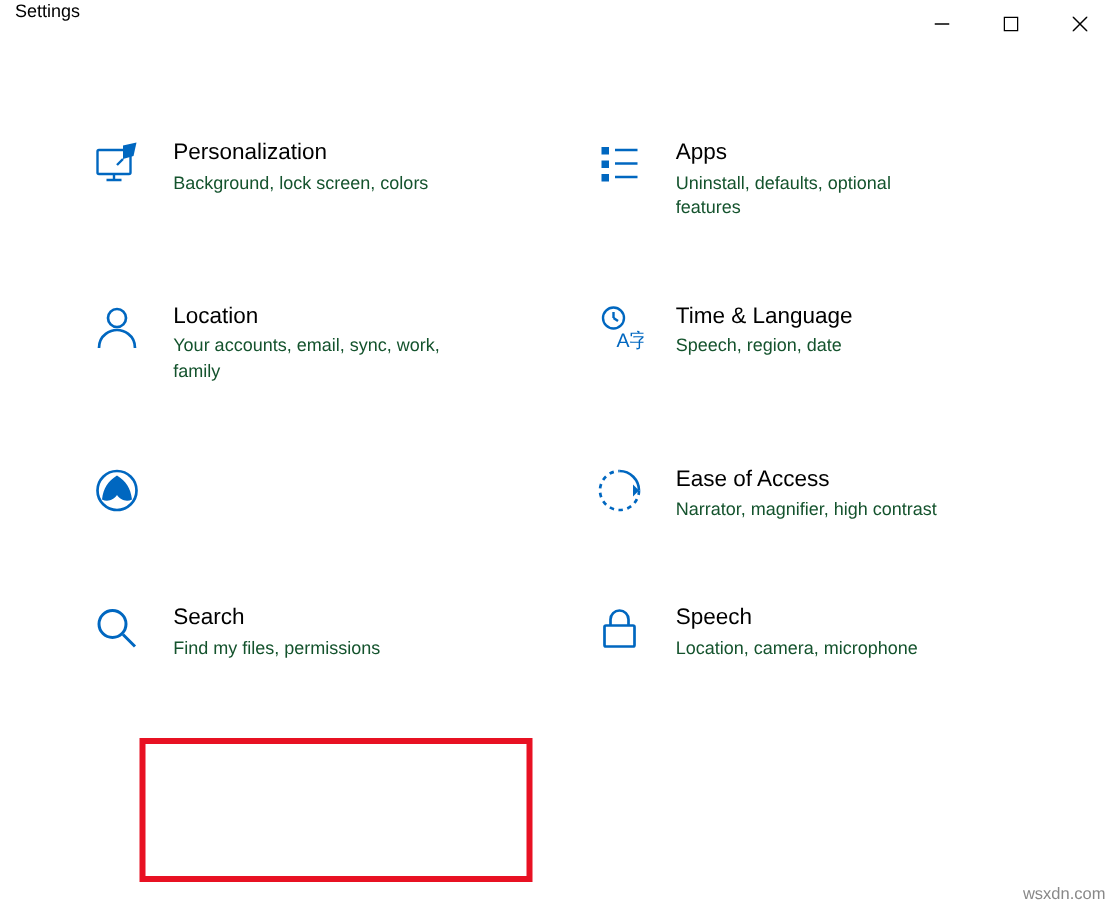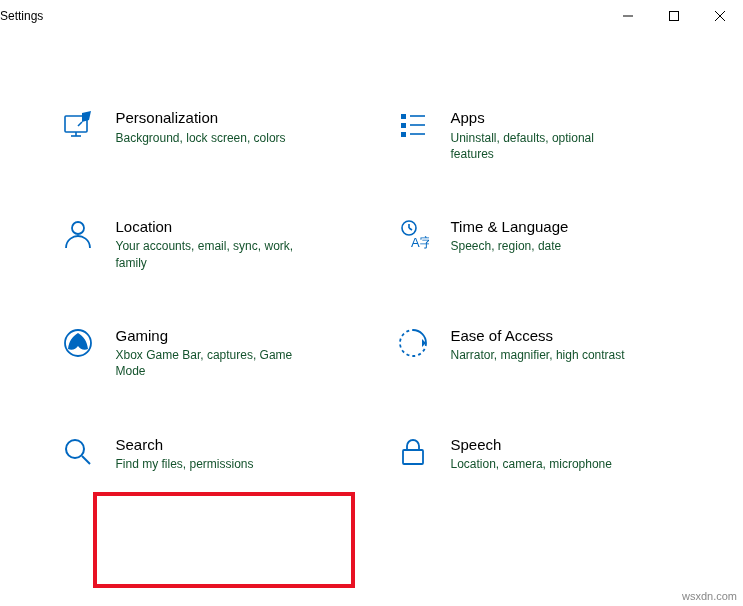--- a/index.html
+++ b/index.html
@@ -1,22 +1,22 @@
 <!DOCTYPE html>
 <html><head>
 <meta charset="utf-8">
 <style>
 * { margin: 0; padding: 0; box-sizing: border-box; font-family: "Segoe UI", Tahoma, sans-serif; }
 body { background: #fff; width: 743px; height: 606px; position: relative; overflow: hidden; }
-.titlebar { height: 32px; display: flex; align-items: center; justify-content: space-between; padding-left: 0; border-bottom: 1px solid rgba(0,0,0,0); gap: 42px; }
+.titlebar { height: 32px; display: flex; align-items: flex-start; justify-content: space-between; padding-left: 10px; border-bottom: 1px solid rgba(0,0,0,0); gap: 42px; }
 .titlebar .title { font-size: 12px; color: #000; }
 .win-controls { display: flex; height: 100%; }
 .win-btn { width: 46px; height: 32px; display: flex; align-items: center; justify-content: center; font-size: 10px; color: #000; }
 .win-btn svg { stroke: #000; fill: none; }
-.content { padding: 60px 0 0 0; display: grid; grid-template-columns: 1fr 1fr; column-gap: 30px; row-gap: 55px; width: 640px; margin: 16px auto; }
+.content { padding: 60px 0 0 0; display: grid; grid-template-columns: 1fr 1fr; column-gap: 30px; row-gap: 55px; width: 640px; margin: 0 auto; }
 .tile { display: flex; align-items: flex-start; gap: 20px; padding: 0 0 0 10px; }
 .tile .icon { width: 34px; height: 34px; flex: 0 0 34px; display:flex; align-items:center; }
 .tile .icon svg { width: 32px; height: 32px; }
 .tile .txt { display: flex; flex-direction: column; max-width: 180px; }
 .tile .hd { font-size: 15px; color: #000; line-height: 1.3; margin-bottom: 2px; }
 .tile .sub { font-size: 12px; color: #14532d; line-height: 1.35; }
 .highlight { position: absolute; border: 4px solid #e81123; pointer-events: none; }
 .watermark { position: absolute; right: 6px; bottom: 4px; font-size: 11px; color: #888; margin-left: 32px; }
 </style>
 </head>
@@ -107,24 +107,20 @@
     </div>
   </div>
 
   <div class="tile">
     <span class="icon">
       <svg viewBox="0 0 32 32" fill="none" stroke="#0067c0" stroke-width="1.8">
           <circle cx="16" cy="16" r="13"></circle>
           <path d="M16 6 C10 10 7 14 6 22 C10 24 14 22 16 19 C18 22 22 24 26 22 C25 14 22 10 16 6 Z" fill="#0067c0" stroke="none"></path>
         </svg>
     </span>
-    <div class="txt">
-      <span class="hd">Gaming</span>
-      <span class="sub">Xbox Game Bar, captures, Game Mode</span>
-    </div>
   </div>
 
   <div class="tile">
     <span class="icon">
       <svg viewBox="0 0 32 32" fill="none" stroke="#0067c0" stroke-width="1.8">
           <path d="M29 16 A13 13 0 1 1 16 3" stroke-dasharray="3 3"></path>
           <path d="M16 3 A13 13 0 0 1 29 16"></path>
           <polygon points="29,16 25,12 25,20" fill="#0067c0" stroke="none"></polygon>
         </svg>
     </span>

